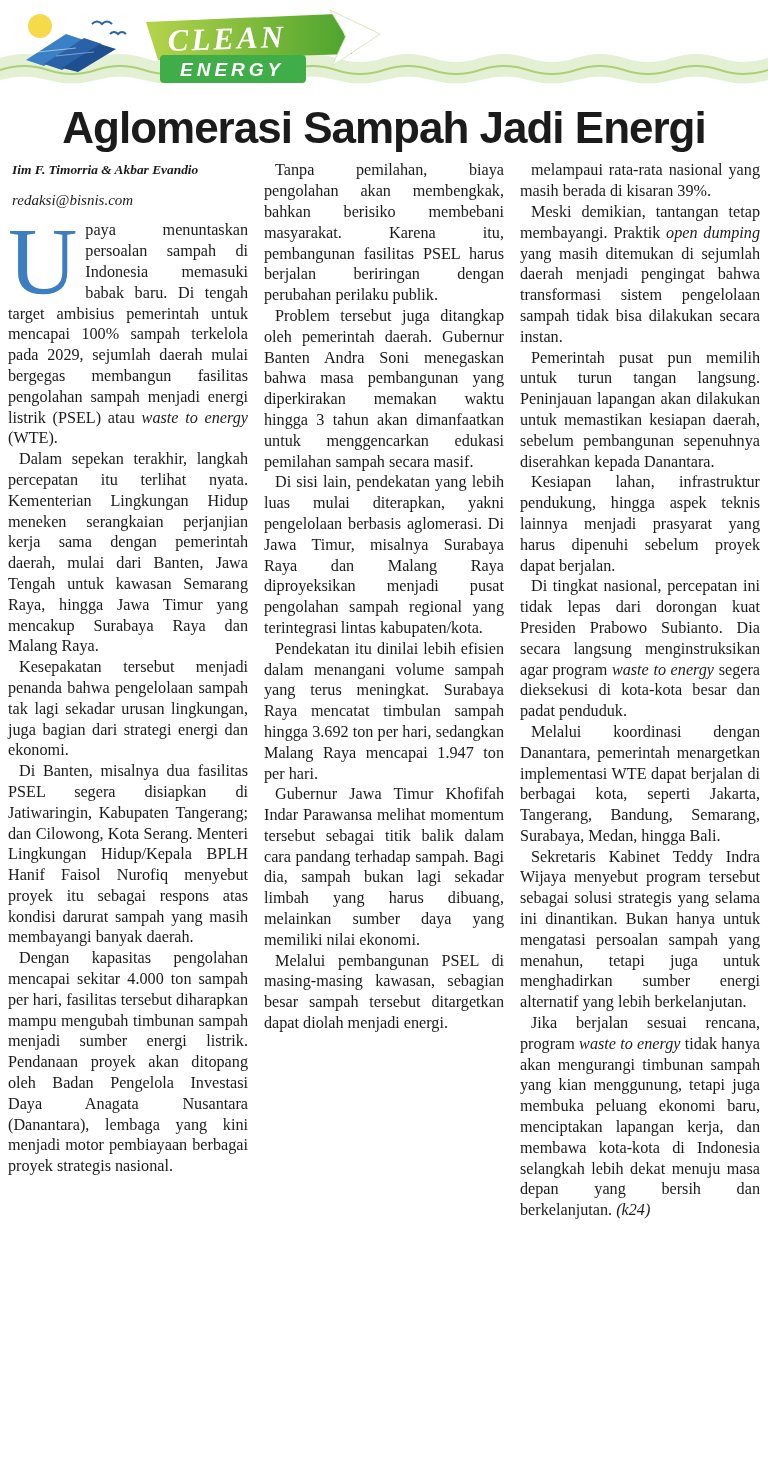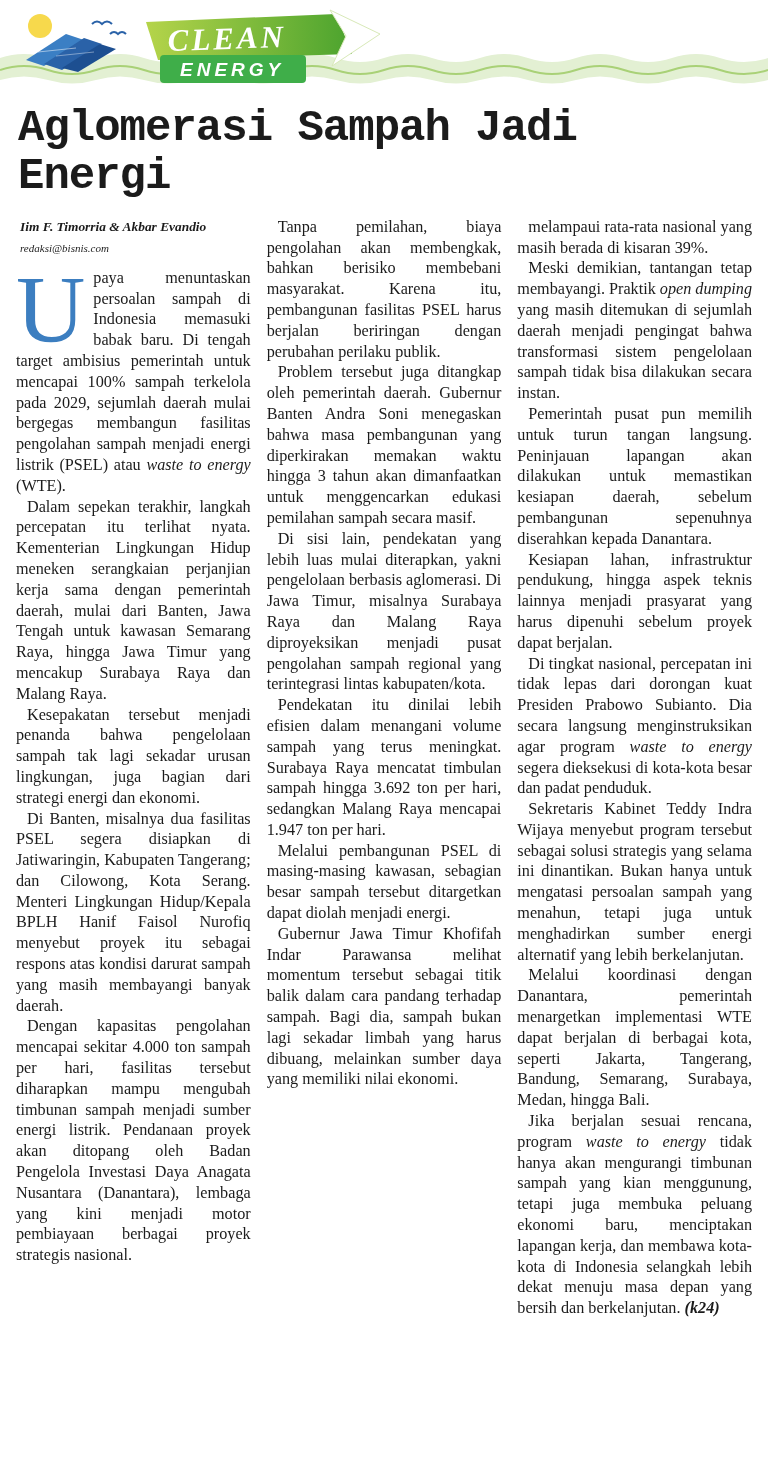--- a/index.html
+++ b/index.html
@@ -1,30 +1,30 @@
 <!DOCTYPE html>
 <html lang="id"><head>
 <meta charset="utf-8">
 <style>
   *{margin:0;padding:0;box-sizing:border-box;}
   html,body{background:#ffffff;}
   body{width:768px;font-family:"Liberation Serif",serif;color:#1b1b1b;}
   .page{width:768px;height:1466px;overflow:hidden;background:#fff;padding-top:8px;}
   .banner{height:86px;position:relative;}
-  .title{font-size:44px;line-height:1.1;font-weight:700;letter-spacing:-1px;margin:10px 18px 16px;font-family:Liberation Mono, monospace;}
-  .columns{display:flex;gap:16px;padding:0 16px;}
+  .title{font-size:44px;line-height:1.1;text-align:center;font-weight:700;letter-spacing:-1px;margin:10px 18px 8px;font-family:Liberation Sans, sans-serif;}
+  .columns{display:flex;gap:16px;padding:0 8px;}
   .col{flex:1;min-width:0;text-align:justify;font-size:16.2px;line-height:20.8px;hyphens:auto;}
   .para{text-indent:11px;}
   .para.first{text-indent:0;}
   .byline-block{margin:2px 0 12px 4px;}
   .byline{font-weight:700;font-style:italic;font-size:13.4px;line-height:16px;}
-  .contact{font-style:italic;font-size:11px;line-height:16px;margin-top:5px;}
+  .contact{font-style:italic;font-size:15px;line-height:16px;margin-top:14px;}
   .dropcap{float:left;font-size:96px;line-height:74px;padding:5px 8px 0 0;color:#3c7ec0;font-family:"Liberation Serif",serif;}
   .it{font-style:italic;}
-  .bd{font-weight:700;}
+  .bd{font-weight:400;}
 </style>
 </head>
 <body>
 
 <div class="page">
 
   <header class="banner">
     <svg width="768" height="86" viewBox="0 0 768 86">
       <defs>
         <linearGradient id="ribbonGrad" x1="0" y1="0" x2="1" y2="0">
@@ -74,28 +74,28 @@
         <p class="para"><span>Dalam sepekan terakhir, langkah percepatan itu terlihat nyata. Kementerian Lingkungan Hidup meneken serangkaian perjanjian kerja sama dengan pemerintah daerah, mulai dari Banten, Jawa Tengah untuk kawasan Semarang Raya, hingga Jawa Timur yang mencakup Surabaya Raya dan Malang Raya.</span></p>
         <p class="para"><span>Kesepakatan tersebut menjadi penanda bahwa pengelolaan sampah tak lagi sekadar urusan lingkungan, juga bagian dari strategi energi dan ekonomi.</span></p>
         <p class="para"><span>Di Banten, misalnya dua fasilitas PSEL segera disiapkan di Jatiwaringin, Kabupaten Tangerang; dan Cilowong, Kota Serang. Menteri Lingkungan Hidup/Kepala BPLH Hanif Faisol Nurofiq menyebut proyek itu sebagai respons atas kondisi darurat sampah yang masih membayangi banyak daerah.</span></p>
         <p class="para"><span>Dengan kapasitas pengolahan mencapai sekitar 4.000 ton sampah per hari, fasilitas tersebut diharapkan mampu mengubah timbunan sampah menjadi sumber energi listrik. Pendanaan proyek akan ditopang oleh Badan Pengelola Investasi Daya Anagata Nusantara (Danantara), lembaga yang kini menjadi motor pembiayaan berbagai proyek strategis nasional.</span></p>
       </div>
     <div class="col">
         <p class="para"><span>Tanpa pemilahan, biaya pengolahan akan membengkak, bahkan berisiko membebani masyarakat. Karena itu, pembangunan fasilitas PSEL harus berjalan beriringan dengan perubahan perilaku publik.</span></p>
         <p class="para"><span>Problem tersebut juga ditangkap oleh pemerintah daerah. Gubernur Banten Andra Soni menegaskan bahwa masa pembangunan yang diperkirakan memakan waktu hingga 3 tahun akan dimanfaatkan untuk menggencarkan edukasi pemilahan sampah secara masif.</span></p>
         <p class="para"><span>Di sisi lain, pendekatan yang lebih luas mulai diterapkan, yakni pengelolaan berbasis aglomerasi. Di Jawa Timur, misalnya Surabaya Raya dan Malang Raya diproyeksikan menjadi pusat pengolahan sampah regional yang terintegrasi lintas kabupaten/kota.</span></p>
         <p class="para"><span>Pendekatan itu dinilai lebih efisien dalam menangani volume sampah yang terus meningkat. Surabaya Raya mencatat timbulan sampah hingga 3.692 ton per hari, sedangkan Malang Raya mencapai 1.947 ton per hari.</span></p>
+        <p class="para"><span>Gubernur Jawa Timur Khofifah Indar Parawansa melihat momentum tersebut sebagai titik balik dalam cara pandang terhadap sampah. Bagi dia, sampah bukan lagi sekadar limbah yang harus dibuang, melainkan sumber daya yang memiliki nilai ekonomi.</span></p>
         <p class="para"><span>Melalui pembangunan PSEL di masing-masing kawasan, sebagian besar sampah tersebut ditargetkan dapat diolah menjadi energi.</span></p>
-        <p class="para"><span>Gubernur Jawa Timur Khofifah Indar Parawansa melihat momentum tersebut sebagai titik balik dalam cara pandang terhadap sampah. Bagi dia, sampah bukan lagi sekadar limbah yang harus dibuang, melainkan sumber daya yang memiliki nilai ekonomi.</span></p>
       </div>
     <div class="col">
         <p class="para"><span>melampaui rata-rata nasional yang masih berada di kisaran 39%.</span></p>
         <p class="para"><span>Meski demikian, tantangan tetap membayangi. Praktik </span><span class="it">open dumping</span><span> yang masih ditemukan di sejumlah daerah menjadi pengingat bahwa transformasi sistem pengelolaan sampah tidak bisa dilakukan secara instan.</span></p>
         <p class="para"><span>Pemerintah pusat pun memilih untuk turun tangan langsung. Peninjauan lapangan akan dilakukan untuk memastikan kesiapan daerah, sebelum pembangunan sepenuhnya diserahkan kepada Danantara.</span></p>
         <p class="para"><span>Kesiapan lahan, infrastruktur pendukung, hingga aspek teknis lainnya menjadi prasyarat yang harus dipenuhi sebelum proyek dapat berjalan.</span></p>
         <p class="para"><span>Di tingkat nasional, percepatan ini tidak lepas dari dorongan kuat Presiden Prabowo Subianto. Dia secara langsung menginstruksikan agar program </span><span class="it">waste to energy</span><span> segera dieksekusi di kota-kota besar dan padat penduduk.</span></p>
+        <p class="para"><span>Melalui koordinasi dengan Danantara, pemerintah menargetkan implementasi WTE dapat berjalan di berbagai kota, seperti Jakarta, Tangerang, Bandung, Semarang, Surabaya, Medan, hingga Bali.</span></p>
         <p class="para"><span>Sekretaris Kabinet Teddy Indra Wijaya menyebut program tersebut sebagai solusi strategis yang selama ini dinantikan. Bukan hanya untuk mengatasi persoalan sampah yang menahun, tetapi juga untuk menghadirkan sumber energi alternatif yang lebih berkelanjutan.</span></p>
-        <p class="para"><span>Melalui koordinasi dengan Danantara, pemerintah menargetkan implementasi WTE dapat berjalan di berbagai kota, seperti Jakarta, Tangerang, Bandung, Semarang, Surabaya, Medan, hingga Bali.</span></p>
         <p class="para"><span>Jika berjalan sesuai rencana, program </span><span class="it">waste to energy</span><span> tidak hanya akan mengurangi timbunan sampah yang kian menggunung, tetapi juga membuka peluang ekonomi baru, menciptakan lapangan kerja, dan membawa kota-kota di Indonesia selangkah lebih dekat menuju masa depan yang bersih dan berkelanjutan. </span><span class="it bd">(k24)</span></p>
       </div>
   </div>
 
 </div>
 
 </body></html>

